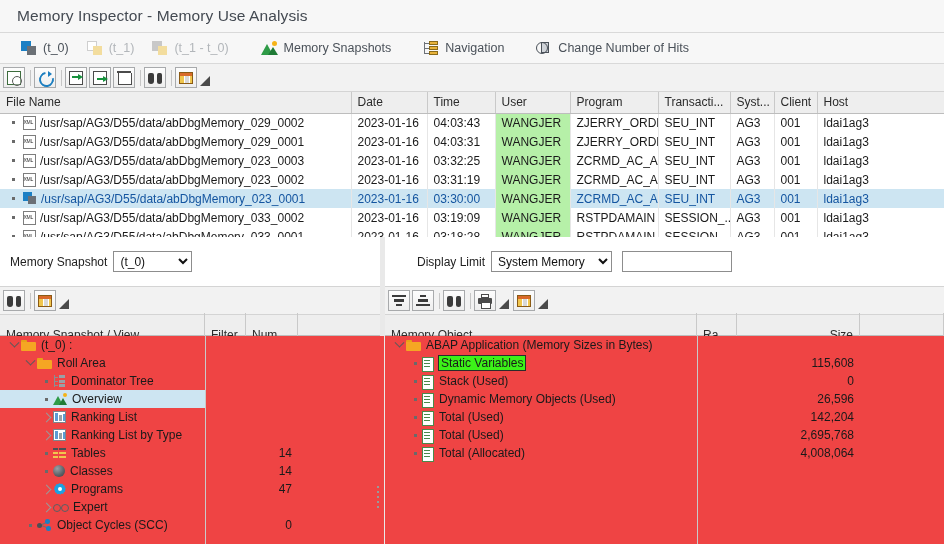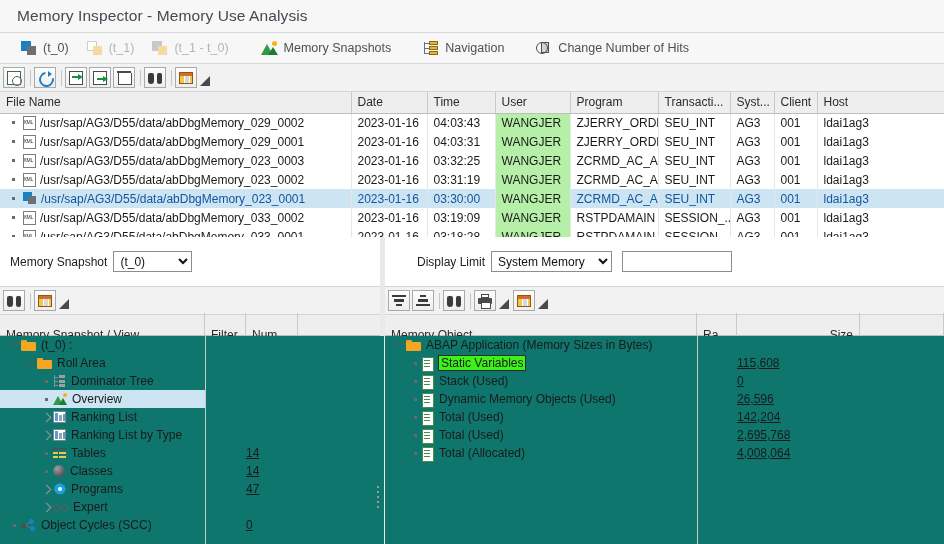--- a/index.html
+++ b/index.html
@@ -215,25 +215,25 @@
     font-family: "Liberation Sans", sans-serif; font-size: 12px; padding: 1px 4px;
   }
 
   
   .treehead {
     display: flex; height: 21px; flex: 0 0 21px;
     background: #eeeeee; border-bottom: 1px solid #bdbdbd;
     font-size: 12px; color: #2b2b2b; align-items:center;
   }
   .treehead .th { padding: 12px 6px; border-right: 1px solid #c9c9c9; height:21px; line-height:21px; overflow:hidden; white-space:nowrap; cursor:default; }
-  .treebody { flex: 1 1 auto; overflow: hidden; position: relative; background:#0f766e; }
+  .treebody { flex: 1 1 auto; overflow: hidden; position: relative; background:#ef4444; }
   .trow { display:flex; height: 18px; align-items:center; font-size:12px; color:#1a1a1a; white-space:nowrap; }
   .trow.sel .tlabelcell { background:#cde5f2; }
   .tlabelcell { display:flex; align-items:center; height:18px; overflow:hidden; }
-  .numcell { text-align:left; height:18px; line-height:18px; overflow:hidden; padding-right:6px;text-decoration:underline; }
+  .numcell { text-align:right; height:18px; line-height:18px; overflow:hidden; padding-right:6px; }
 
   .twist { width: 13px; flex: 0 0 13px; display:flex; align-items:center; justify-content:center; color:#6f6f6f; font-size:10px; cursor:default; }
   .twist.expanded::before { content:""; display:block; width:6px; height:6px; border-right:1.6px solid #5a5a5a; border-bottom:1.6px solid #5a5a5a; transform: rotate(45deg) translate(-2px,-2px); }
   .twist.collapsed::before { content:""; display:block; width:6px; height:6px; border-right:1.6px solid #9a9a9a; border-bottom:1.6px solid #9a9a9a; transform: rotate(-45deg); }
   .twist.leaf::before { content:""; display:block; width:3px; height:3px; background:#6a6a6a; }
 
   .folder { width: 15px; height: 12px; position: relative; flex:0 0 15px; margin-right: 5px; }
   .folder::before { content:""; position:absolute; left:0; top:1px; width:6px; height:3px; background:#e8a317; border-radius:1px 1px 0 0;}
   .folder::after { content:""; position:absolute; left:0; top:3px; width:15px; height:9px; background:#f5a623; border-radius:0 1px 1px 1px;}
 
@@ -688,21 +688,21 @@
           <div class="trow">
             <div class="tlabelcell" style="width:205px;padding-left:40px">
               <span class="twist collapsed"></span>
               <span class="experticon"></span>
               <span>Expert</span>
             </div>
             <div style="width:41px"></div>
             <div class="numcell" style="width:52px"></div>
           </div>
           <div class="trow">
-            <div class="tlabelcell" style="width:205px;padding-left:8px">
+            <div class="tlabelcell" style="width:205px;padding-left:24px">
               <span class="twist leaf"></span>
               <span class="sccicon">
                 <i class="ln1"></i>
                 <i class="ln2"></i>
                 <i class="n1"></i>
                 <i class="n2"></i>
                 <i class="n3"></i>
               </span>
               <span>Object Cycles (SCC)</span>
             </div>

